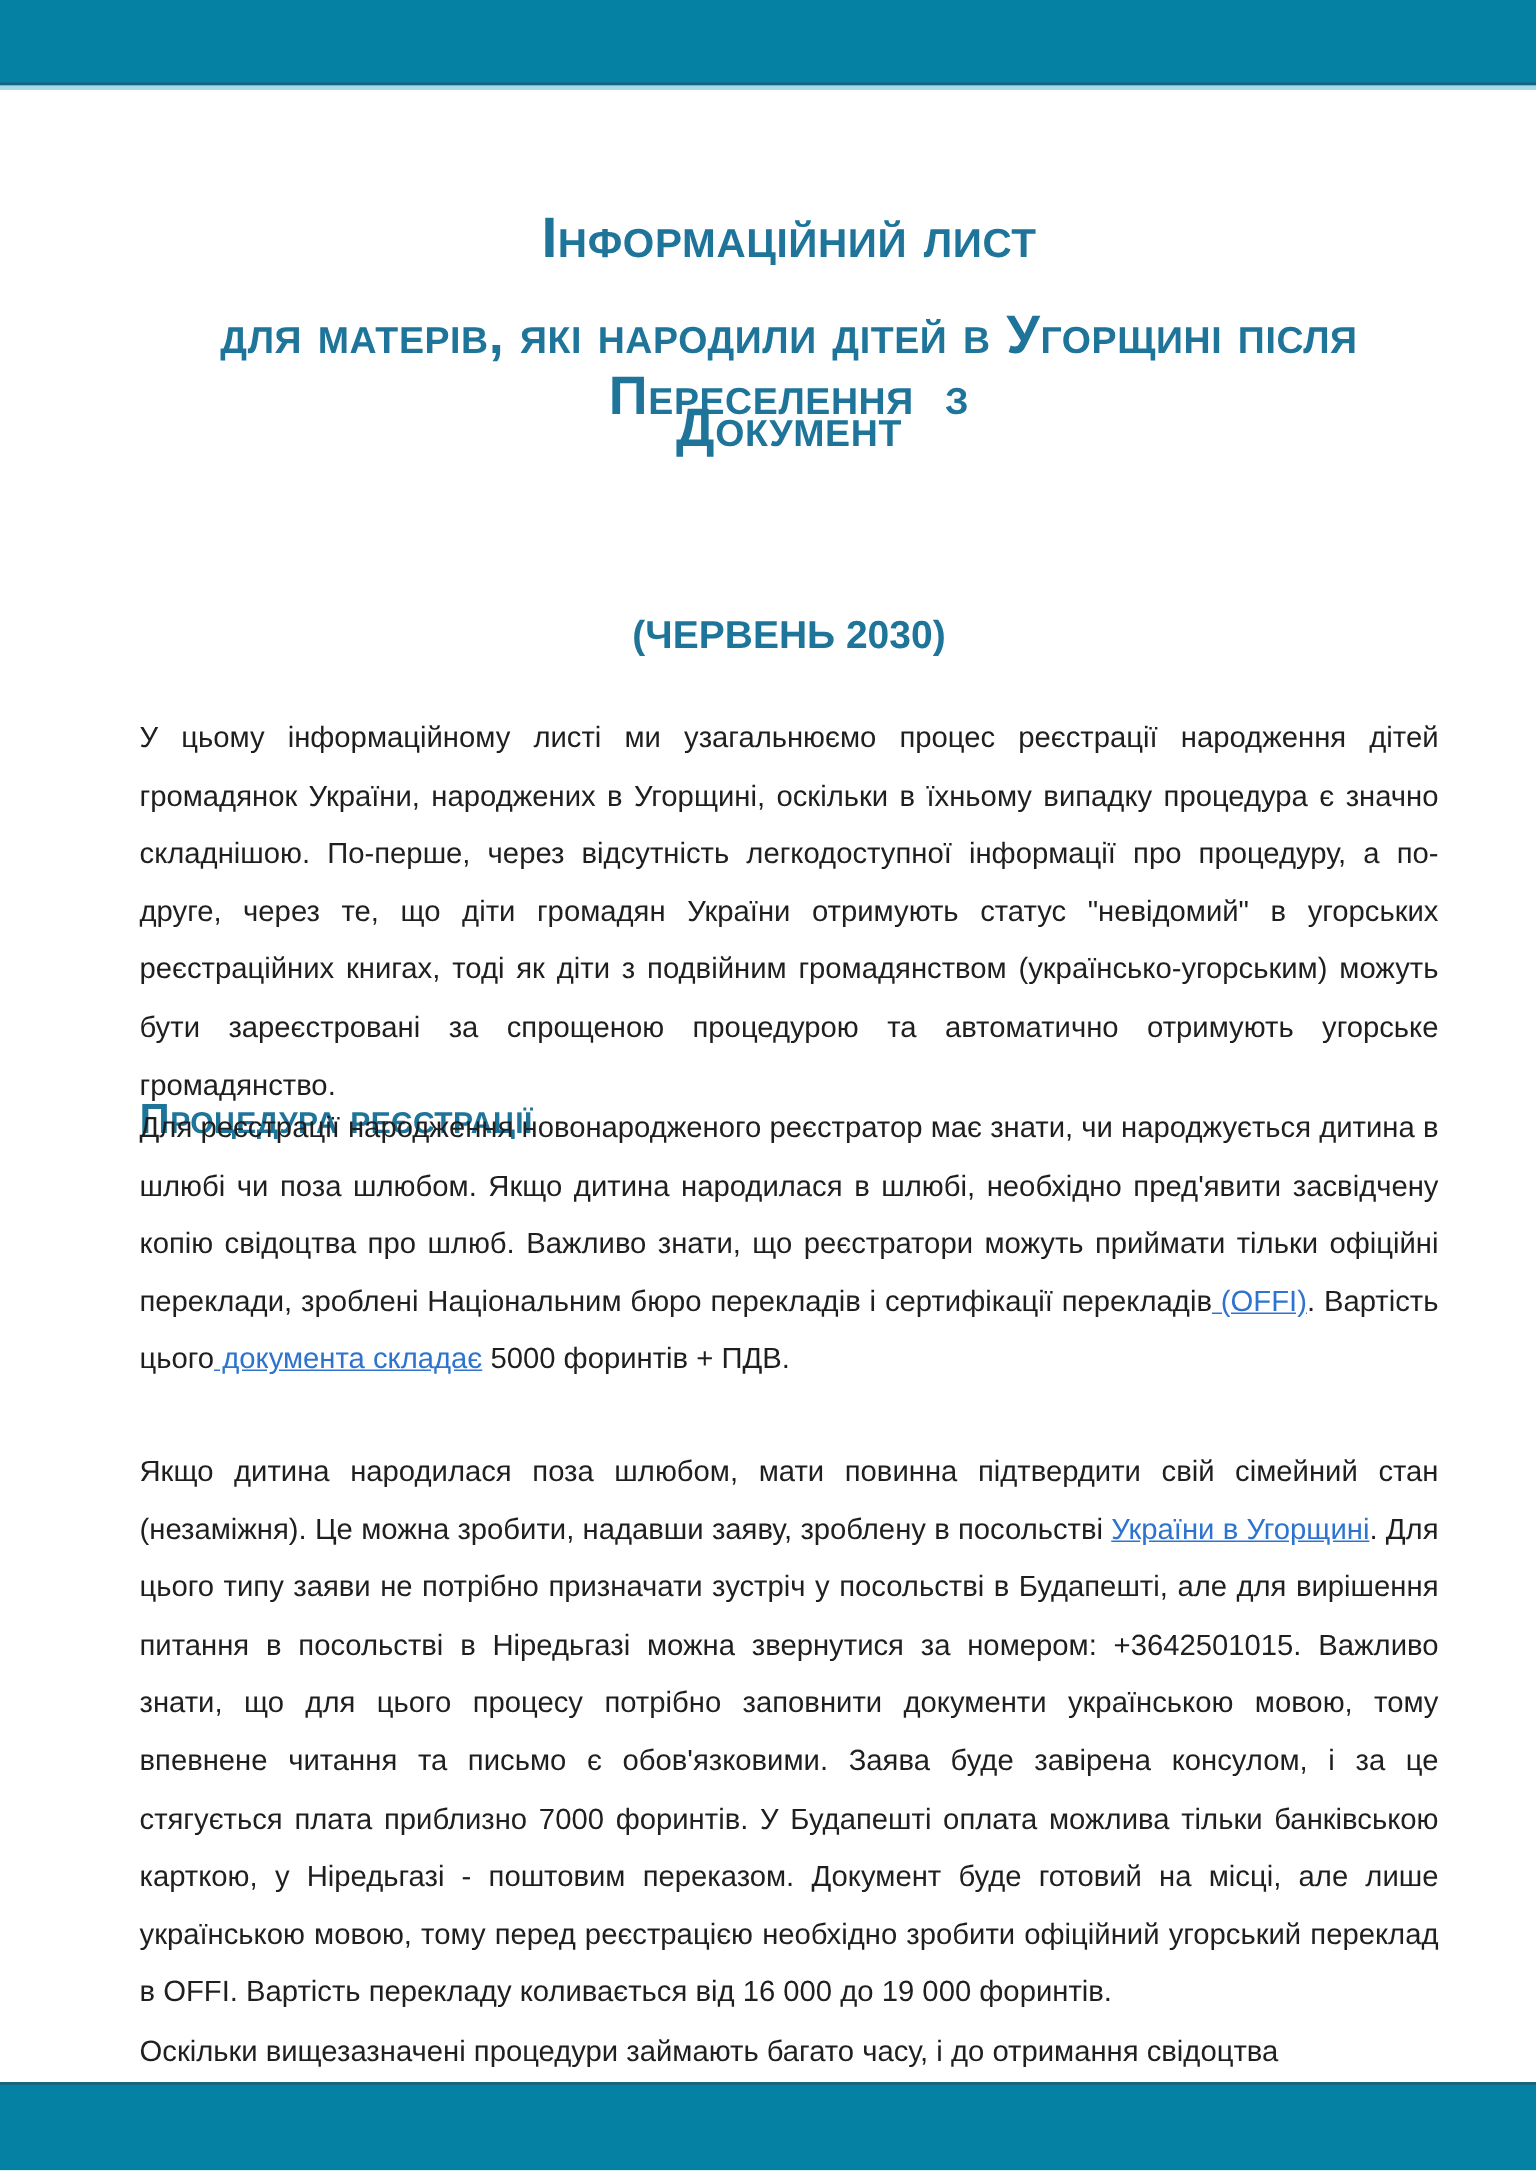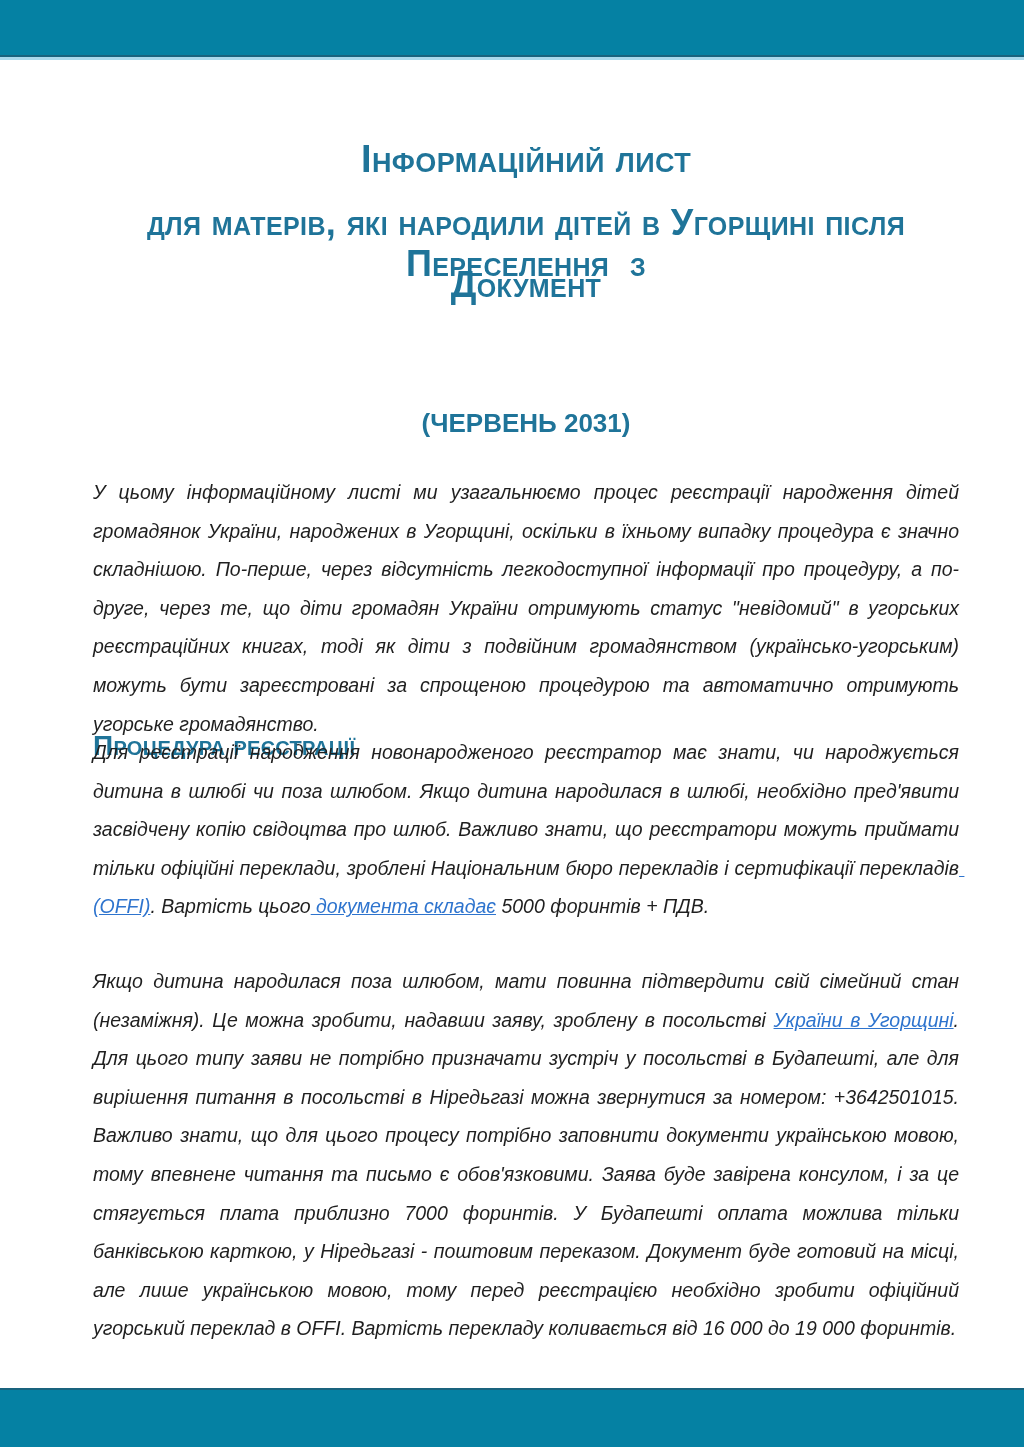--- a/index.html
+++ b/index.html
@@ -48,21 +48,20 @@
     margin:0;text-align:center;
     font-weight:bold;font-size:26px;
     color:var(--heading);
   }
   .body-par{
     position:absolute;left:93px;width:866px;margin:0;
     font-size:19.5px;line-height:38.6px;
     color:#1F1F1F;
     text-align:justify;
     text-justify:inter-word;
-    font-style:italic;
   }
   .p1{top:473px;}
   .p2{top:733px;}
   .p3{top:962px;}
   .p4{top:1349px;}
   .section-heading{
     position:absolute;left:93px;top:730px;margin:0;
     font-size:28px;font-weight:bold;
     font-variant:small-caps;
     letter-spacing:0.3px;
@@ -79,26 +78,27 @@
 
 <div class="page">
 
   <div class="top-bar"></div>
   <div class="top-bar-light"></div>
 
   <h1 class="title t1">Інформаційний лист</h1>
   <h1 class="title t2">для матерів, які народили дітей в Угорщині після Переселення  з</h1>
   <h1 class="title t3">Документ</h1>
 
-  <p class="date-line">(ЧЕРВЕНЬ 2031)</p>
+  <p class="date-line">(ЧЕРВЕНЬ 2030)</p>
 
   <p class="body-par p1">У цьому інформаційному листі ми узагальнюємо процес реєстрації народження дітей громадянок України, народжених в Угорщині, оскільки в їхньому випадку процедура є значно складнішою. По-перше, через відсутність легкодоступної інформації про процедуру, а по-друге, через те, що діти громадян України отримують статус "невідомий" в угорських реєстраційних книгах, тоді як діти з подвійним громадянством (українсько-угорським) можуть бути зареєстровані за спрощеною процедурою та автоматично отримують угорське громадянство.</p>
 
   <h2 class="section-heading">Процедура реєстрації</h2>
 
   <p class="body-par p2">Для реєстрації народження новонародженого реєстратор має знати, чи народжується дитина в шлюбі чи поза шлюбом. Якщо дитина народилася в шлюбі, необхідно пред'явити засвідчену копію свідоцтва про шлюб. Важливо знати, що реєстратори можуть приймати тільки офіційні переклади, зроблені Національним бюро перекладів і сертифікації перекладів<a href="#" class="doc-link"> (OFFI)</a>. Вартість цього<a href="#" class="doc-link"> документа складає</a> 5000 форинтів + ПДВ.</p>
 
   <p class="body-par p3">Якщо дитина народилася поза шлюбом, мати повинна підтвердити свій сімейний стан (незаміжня). Це можна зробити, надавши заяву, зроблену в посольстві <a href="#" class="doc-link">України в Угорщині</a>. Для цього типу заяви не потрібно призначати зустріч у посольстві в Будапешті, але для вирішення питання в посольстві в Ніредьгазі можна звернутися за номером: +3642501015. Важливо знати, що для цього процесу потрібно заповнити документи українською мовою, тому впевнене читання та письмо є обов'язковими. Заява буде завірена консулом, і за це стягується плата приблизно 7000 форинтів. У Будапешті оплата можлива тільки банківською карткою, у Ніредьгазі - поштовим переказом. Документ буде готовий на місці, але лише українською мовою, тому перед реєстрацією необхідно зробити офіційний угорський переклад в OFFI. Вартість перекладу коливається від 16 000 до 19 000 форинтів.</p>
 
+  <p class="body-par p4">Оскільки вищезазначені процедури займають багато часу, і до отримання свідоцтва</p>
 
   <div class="bottom-bar"></div>
 
 </div>
 
 </body></html>

